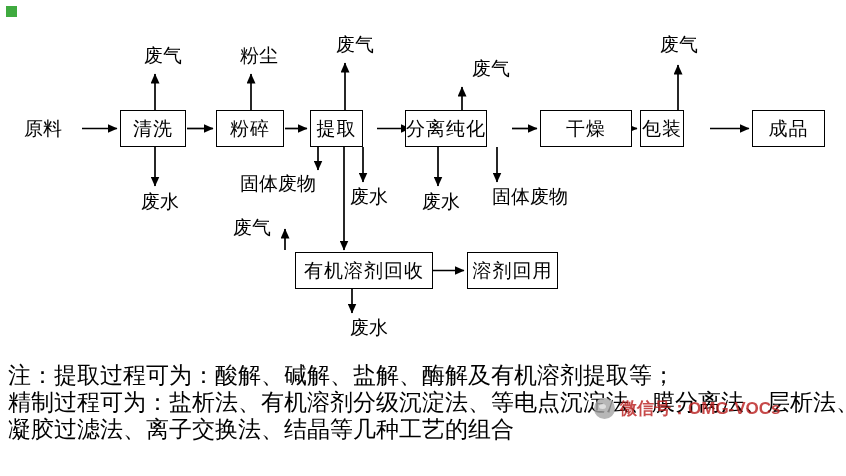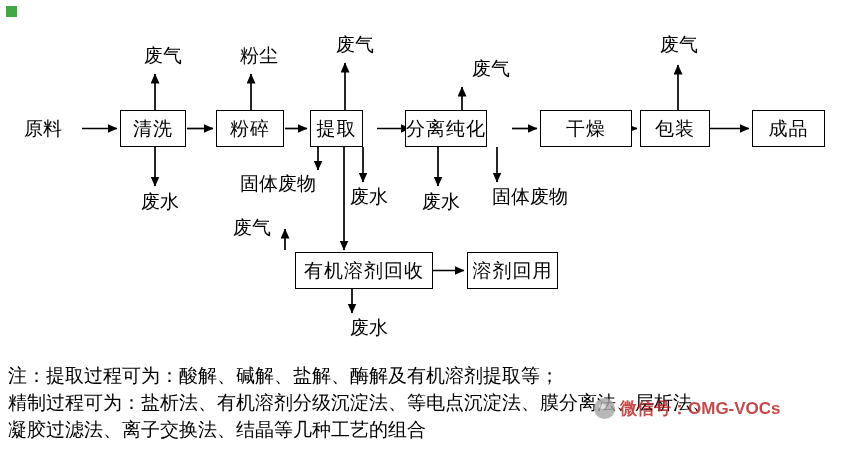--- a/index.html
+++ b/index.html
@@ -12,21 +12,21 @@
   .stage-box {
     position:absolute; border:1.6px solid #000; background:#fff;
     display:flex; align-items:center; justify-content:center;
     font-size:19px; letter-spacing:1px; box-sizing:border-box; white-space:nowrap;text-align:center;
   }
   .lbl {
     position:absolute; font-size:19px; white-space:nowrap;
     transform:translateX(-50%); line-height:24px;
   }
   .lbl.left-align { transform:none; }
-  .note { position:absolute; font-size:19px; white-space:nowrap; line-height:24px; }
+  .note { position:absolute; font-size:23px; white-space:nowrap; line-height:24px; }
   #arrows { position:absolute; left:0; top:0; }
   .fl { stroke:#000; stroke-width:1.7; }
   .corner-square { position:absolute; left:6px; top:6px; width:11px; height:11px; }
   .watermark {
     position:absolute; left:594px; top:397px; display:flex; align-items:center;
     gap:5px; opacity:0.8; font-family:"Liberation Sans","DejaVu Sans",sans-serif;
   }
   .wm-icon {
     width:21px; height:21px; border-radius:50%; background:#a6a6a6;
     position:relative; flex:0 0 auto;
@@ -77,21 +77,21 @@
     <line class="fl" x1="417" y1="270.5" x2="464" y2="270.5" marker-end="url(#ah)"></line>
   </svg>
 
   <div class="lbl left-align" style="left:24px;top:117px">原料</div>
 
   <div class="stage-box" style="left:120px;top:110px;width:66px;height:37px">清洗</div>
   <div class="stage-box" style="left:216px;top:110px;width:68px;height:37px">粉碎</div>
   <div class="stage-box" style="left:310px;top:110px;width:53px;height:37px">提取</div>
   <div class="stage-box" style="left:405px;top:110px;width:82px;height:37px">分离纯化</div>
   <div class="stage-box" style="left:540px;top:110px;width:92px;height:37px">干燥</div>
-  <div class="stage-box" style="left:640px;top:110px;width:70px;height:37px">包装</div>
+  <div class="stage-box" style="left:640px;top:110px;width:44px;height:37px">包装</div>
   <div class="stage-box" style="left:752px;top:110px;width:73px;height:37px">成品</div>
 
   <div class="stage-box" style="left:295px;top:252px;width:138px;height:37px">有机溶剂回收</div>
   <div class="stage-box" style="left:467px;top:252px;width:91px;height:37px">溶剂回用</div>
 
   <div class="lbl" style="left:163px;top:44px">废气</div>
   <div class="lbl" style="left:259px;top:44px">粉尘</div>
   <div class="lbl" style="left:355px;top:33px">废气</div>
   <div class="lbl" style="left:491px;top:57px">废气</div>
   <div class="lbl" style="left:679px;top:33px">废气</div>

